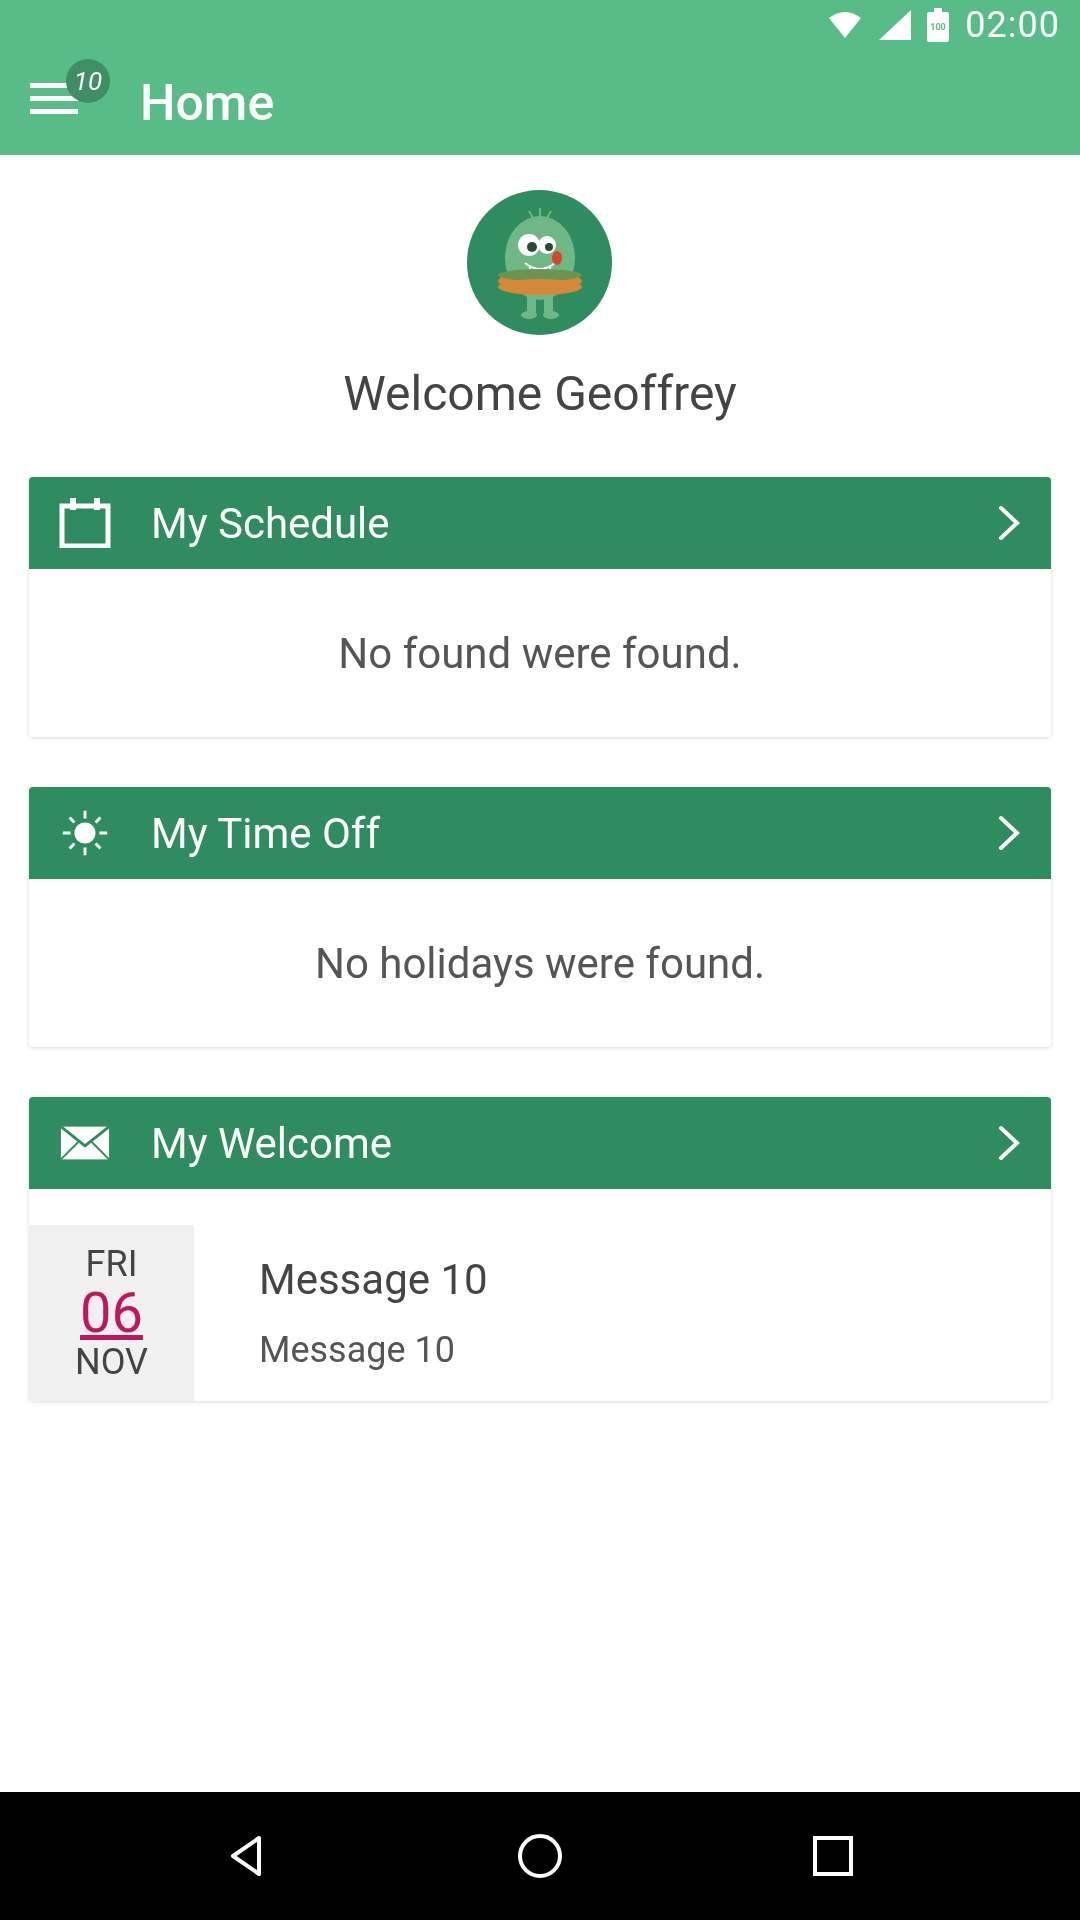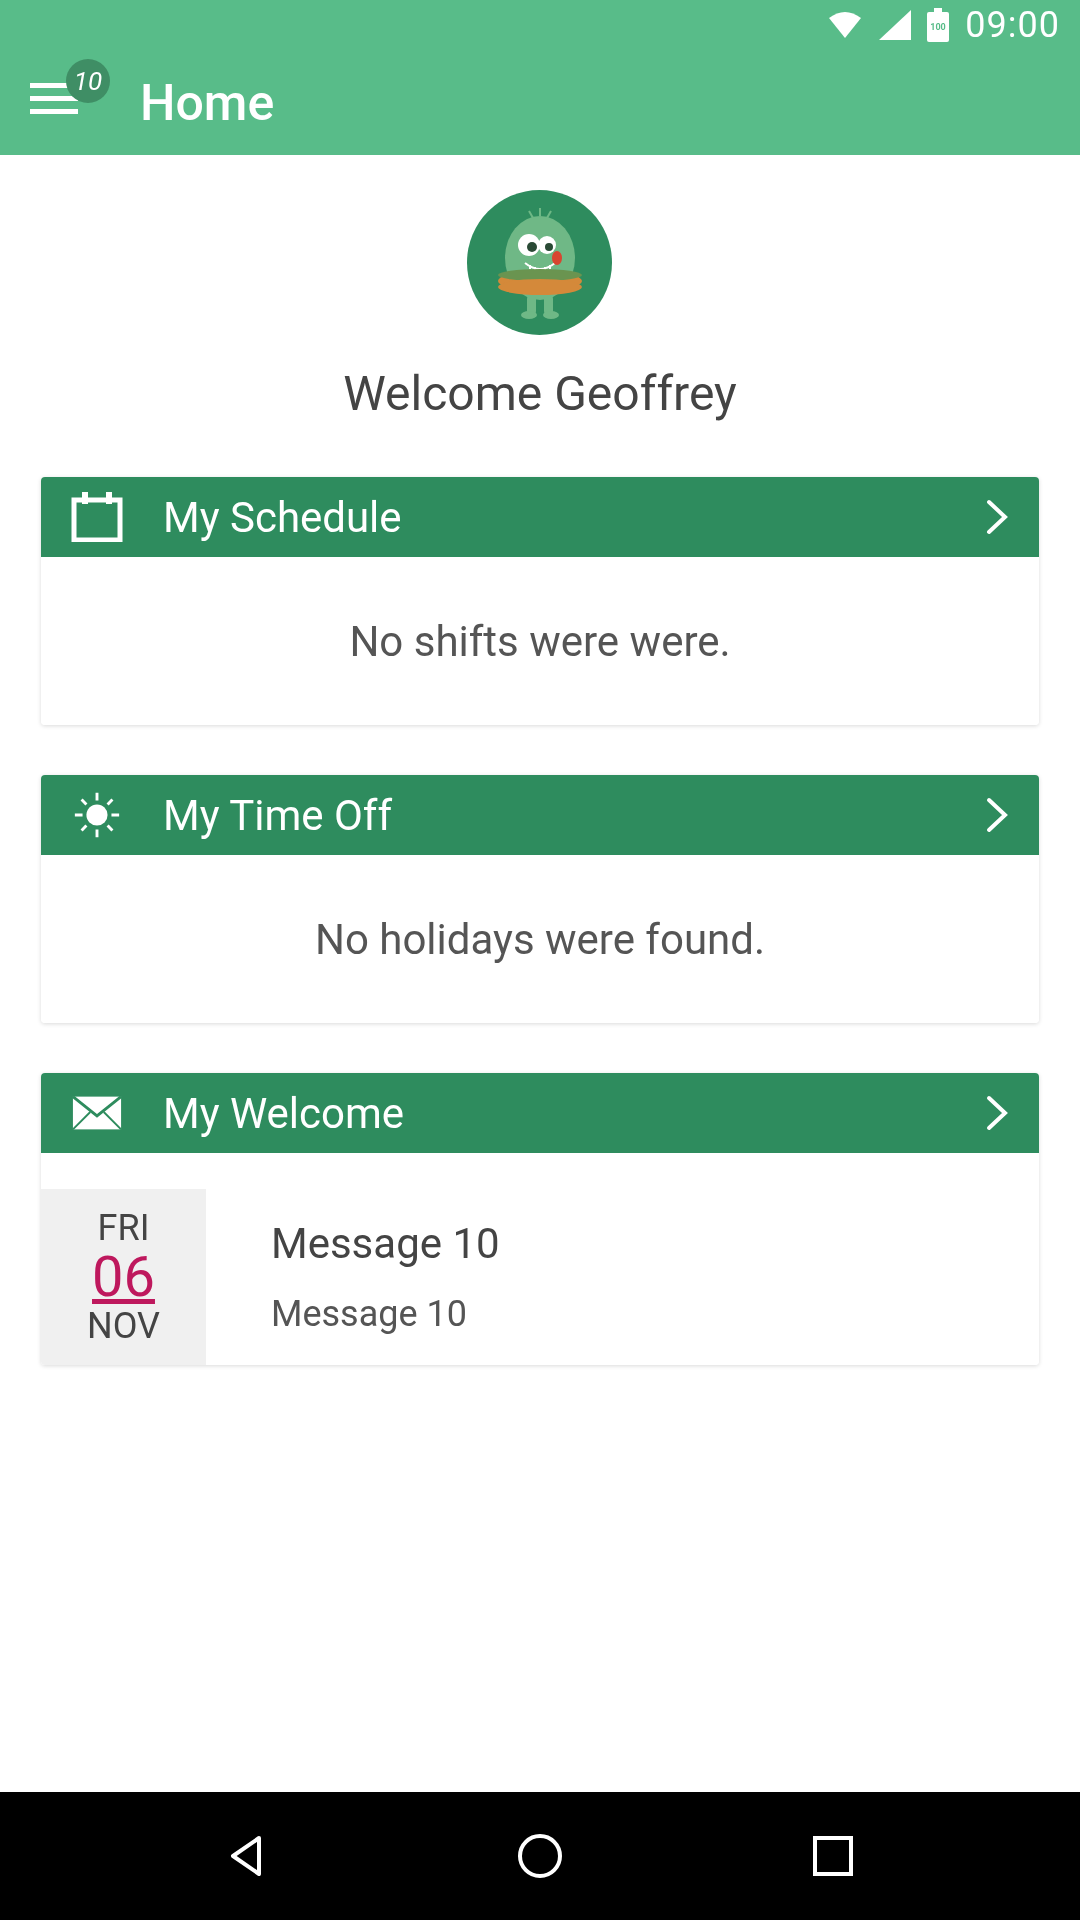--- a/index.html
+++ b/index.html
@@ -75,21 +75,21 @@
       font-style: italic;
     }
     .app-title {
       color: white;
       font-size: 50px;
       font-weight: 500;
       margin-left: 15px;
     }
     .content {
       flex: 1;
-      padding: 35px 16px;
+      padding: 35px 4px;
       background: white;
       display: flex;
       flex-direction: column;
       align-items: center;
     }
     .avatar-section {
       display: flex;
       flex-direction: column;
       align-items: center;
       margin-bottom: 55px;
@@ -113,21 +113,21 @@
     }
     .card {
       width: calc(100% - 50px);
       margin-bottom: 50px;
       box-shadow: 0 1px 4px rgba(0,0,0,0.15);
       border-radius: 4px;
       overflow: hidden;
     }
     .card-header {
       background: #2e8c5e;
-      height: 80px;
+      height: 92px;
       display: flex;
       align-items: center;
       padding: 0 30px;
       gap: 40px;
     }
     .card-icon {
       width: 52px;
       height: 52px;
       display: flex;
       align-items: center;
@@ -234,21 +234,21 @@
         <path d="M 0 30 L 32 30 L 32 0 Z" fill="white"></path>
       </svg>
   </span>
   <span class="status-icon">
     <svg width="22" height="34" viewBox="0 0 22 34">
         <rect x="0" y="4" width="22" height="30" fill="white" rx="2"></rect>
         <rect x="7" y="0" width="8" height="5" fill="white"></rect>
         <text x="11" y="22" font-size="9" fill="#58bc89" text-anchor="middle" font-weight="bold">100</text>
       </svg>
   </span>
-  <span class="status-time">09:00</span>
+  <span class="status-time">02:00</span>
 </div>
 
 <div class="app-bar">
   <div class="menu-button">
     <div class="hamburger">
       <div class="hamburger-line"></div>
       <div class="hamburger-line"></div>
       <div class="hamburger-line"></div>
     </div>
     <div class="badge">10</div>
@@ -300,21 +300,21 @@
           </svg>
       </div>
       <div class="card-title">My Schedule</div>
       <div class="chevron">
         <svg width="24" height="38" viewBox="0 0 24 38">
             <path d="M 4 4 L 20 19 L 4 34" stroke="white" stroke-width="4" fill="none" stroke-linecap="round"></path>
           </svg>
       </div>
     </div>
     <div class="card-body">
-      <div class="card-empty-text">No shifts were were.</div>
+      <div class="card-empty-text">No found were found.</div>
     </div>
   </div>
 
   <div class="card">
     <div class="card-header">
       <div class="card-icon">
         <svg width="54" height="54" viewBox="0 0 54 54">
             <circle cx="27" cy="27" r="11" fill="white"></circle>
             <line x1="27" y1="4" x2="27" y2="12" stroke="white" stroke-width="3"></line>
             <line x1="27" y1="42" x2="27" y2="50" stroke="white" stroke-width="3"></line>

